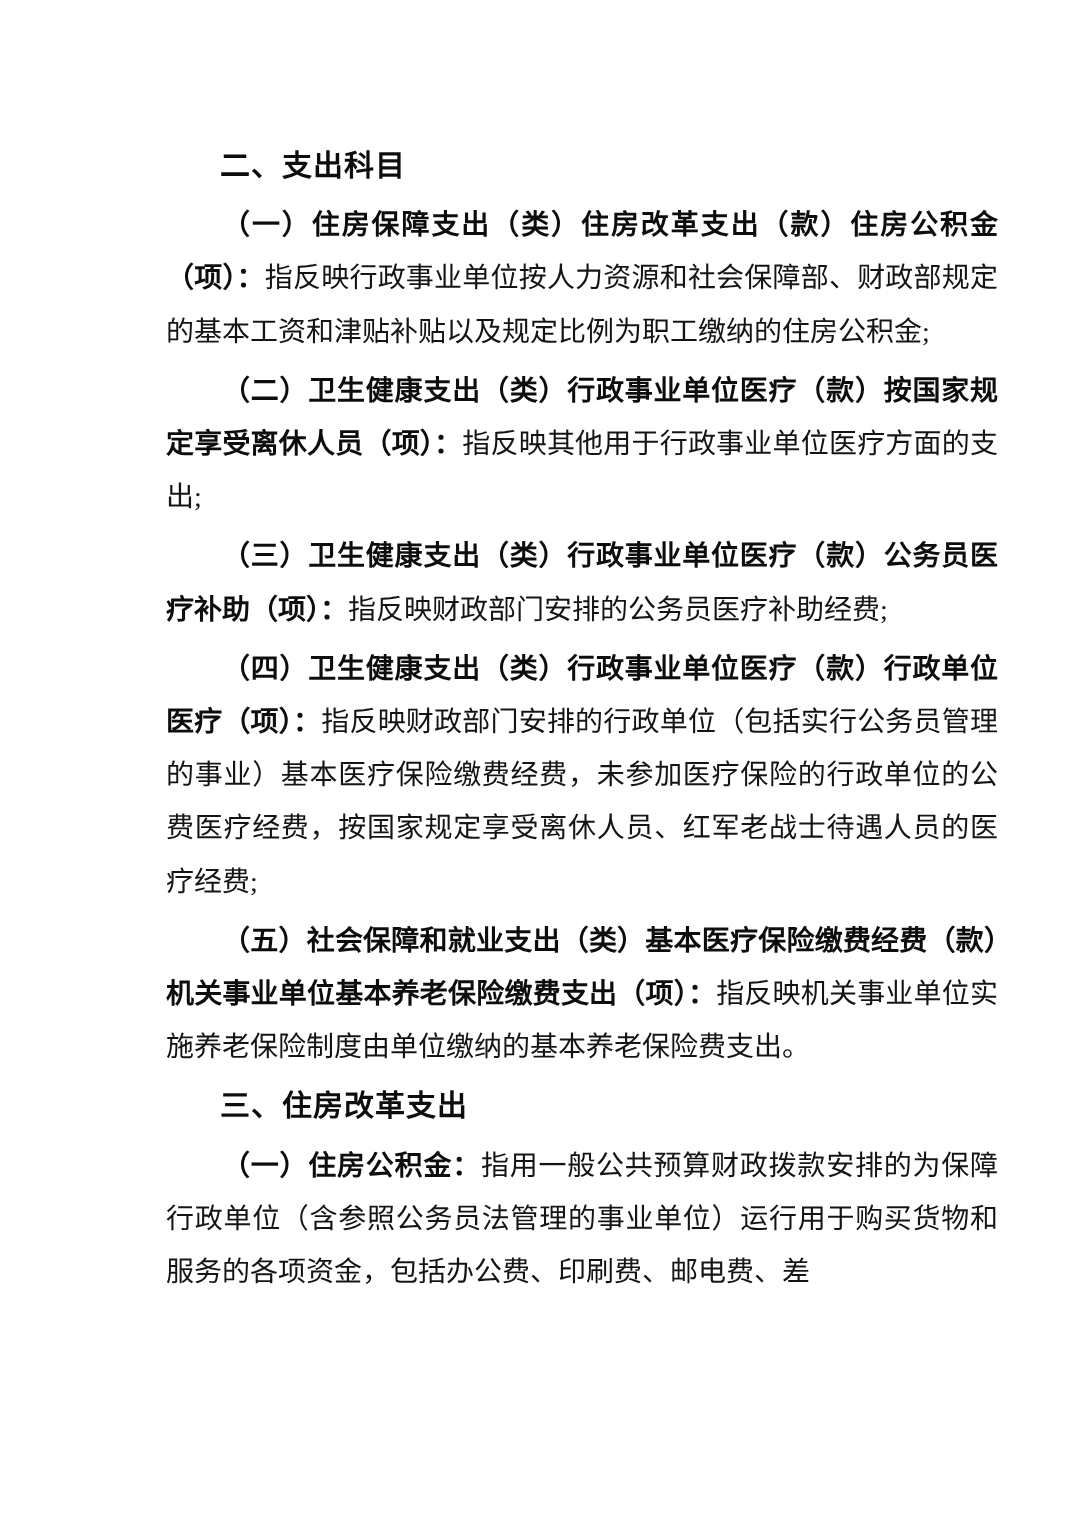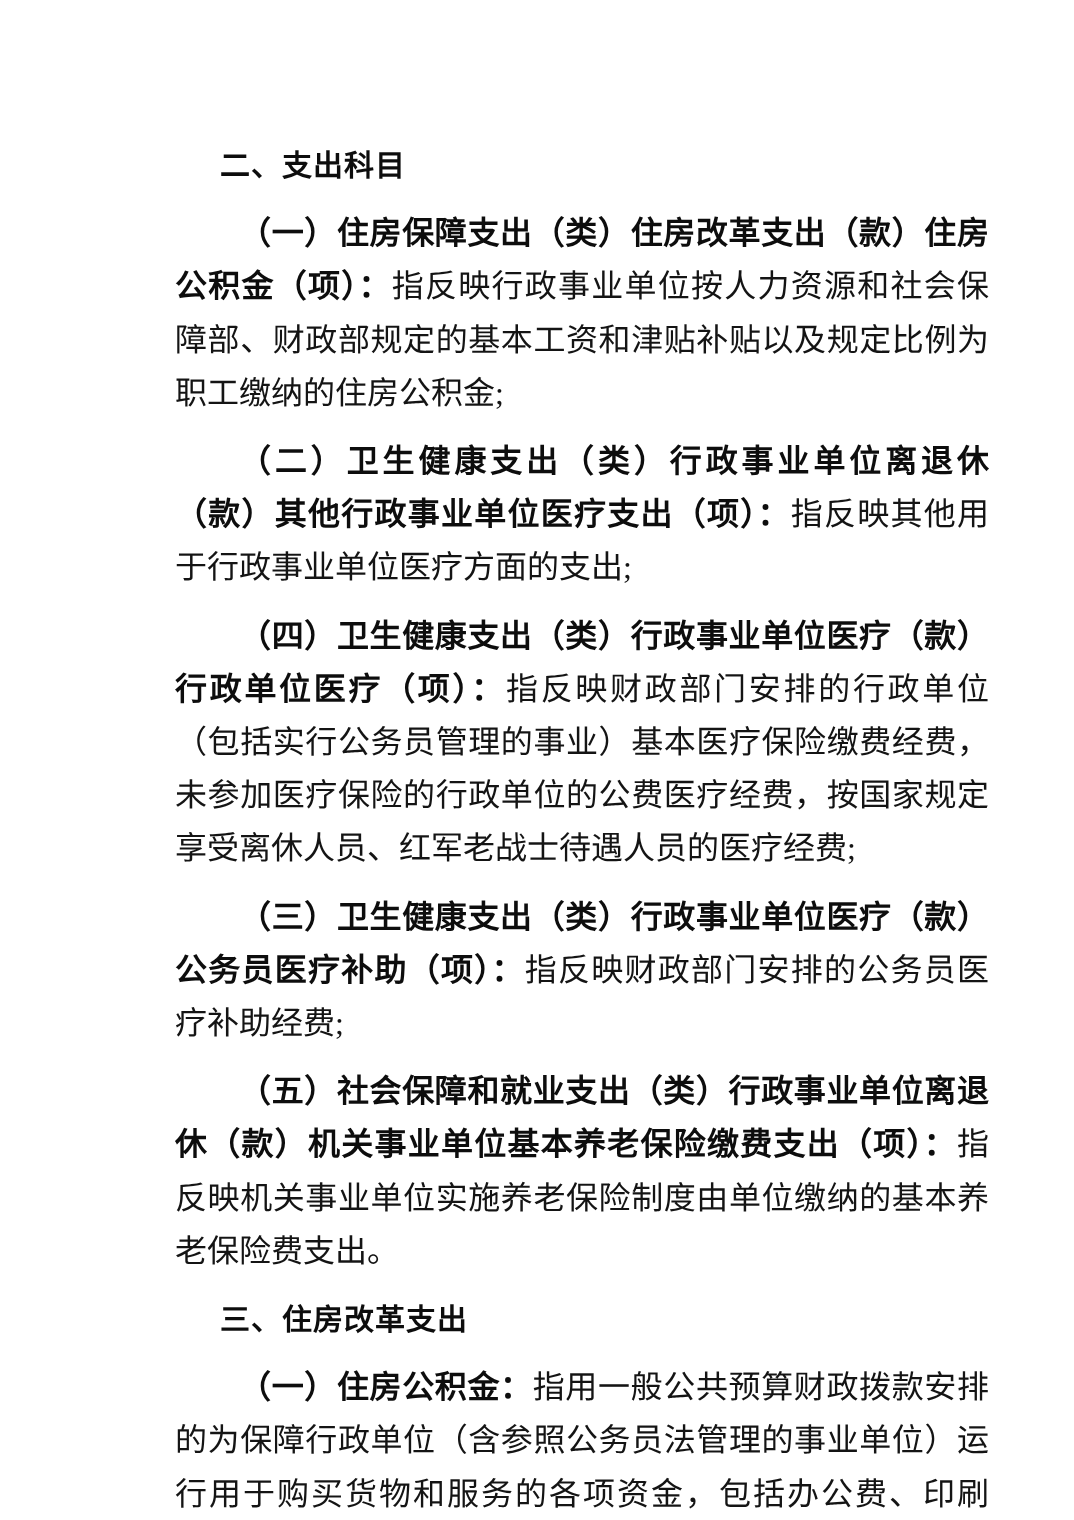--- a/index.html
+++ b/index.html
@@ -26,22 +26,22 @@
     margin: 0;
     font-size: 30px;
     line-height: 53.2px;
     font-weight: bold;
     font-family: "Liberation Sans", "DejaVu Sans", sans-serif;
     text-indent: 2em;
     letter-spacing: 1px;
     color: #0d0d0d;
   }
   .doc-para {
-    margin: 15px;
-    font-size: 32px;
+    margin: 6px;
+    font-size: 28px;
     line-height: 53.2px;
     text-align: justify;
     text-indent: 2em;
     color: #141414;
   }
   .doc-para .lead {
     font-weight: bold;
     font-family: "Liberation Sans", "DejaVu Sans", sans-serif;
     color: #0d0d0d;
   }
@@ -51,25 +51,25 @@
 </style>
 </head>
 <body>
 
 <div class="page">
 
   <h2 class="doc-heading">二、支出科目</h2>
 
   <p class="doc-para"><span class="lead">（一）住房保障支出（类）住房改革支出（款）住房公积金（项）：</span><span class="body-text">指反映行政事业单位按人力资源和社会保障部、财政部规定的基本工资和津贴补贴以及规定比例为职工缴纳的住房公积金;</span></p>
 
-  <p class="doc-para"><span class="lead">（二）卫生健康支出（类）行政事业单位离退休（款）其他行政事业单位医疗支出（项）：</span><span class="body-text">指反映其他用于行政事业单位医疗方面的支出;</span></p>
+  <p class="doc-para"><span class="lead">（二）卫生健康支出（类）行政事业单位医疗（款）按国家规定享受离休人员（项）：</span><span class="body-text">指反映其他用于行政事业单位医疗方面的支出;</span></p>
+
+  <p class="doc-para"><span class="lead">（三）卫生健康支出（类）行政事业单位医疗（款）公务员医疗补助（项）：</span><span class="body-text">指反映财政部门安排的公务员医疗补助经费;</span></p>
 
   <p class="doc-para"><span class="lead">（四）卫生健康支出（类）行政事业单位医疗（款）行政单位医疗（项）：</span><span class="body-text">指反映财政部门安排的行政单位（包括实行公务员管理的事业）基本医疗保险缴费经费，未参加医疗保险的行政单位的公费医疗经费，按国家规定享受离休人员、红军老战士待遇人员的医疗经费;</span></p>
 
-  <p class="doc-para"><span class="lead">（三）卫生健康支出（类）行政事业单位医疗（款）公务员医疗补助（项）：</span><span class="body-text">指反映财政部门安排的公务员医疗补助经费;</span></p>
-
-  <p class="doc-para"><span class="lead">（五）社会保障和就业支出（类）行政事业单位离退休（款）机关事业单位基本养老保险缴费支出（项）：</span><span class="body-text">指反映机关事业单位实施养老保险制度由单位缴纳的基本养老保险费支出。</span></p>
+  <p class="doc-para"><span class="lead">（五）社会保障和就业支出（类）基本医疗保险缴费经费（款）机关事业单位基本养老保险缴费支出（项）：</span><span class="body-text">指反映机关事业单位实施养老保险制度由单位缴纳的基本养老保险费支出。</span></p>
 
   <h2 class="doc-heading">三、住房改革支出</h2>
 
   <p class="doc-para"><span class="lead">（一）住房公积金：</span><span class="body-text">指用一般公共预算财政拨款安排的为保障行政单位（含参照公务员法管理的事业单位）运行用于购买货物和服务的各项资金，包括办公费、印刷费、邮电费、差</span></p>
 
 </div>
 
 </body></html>

